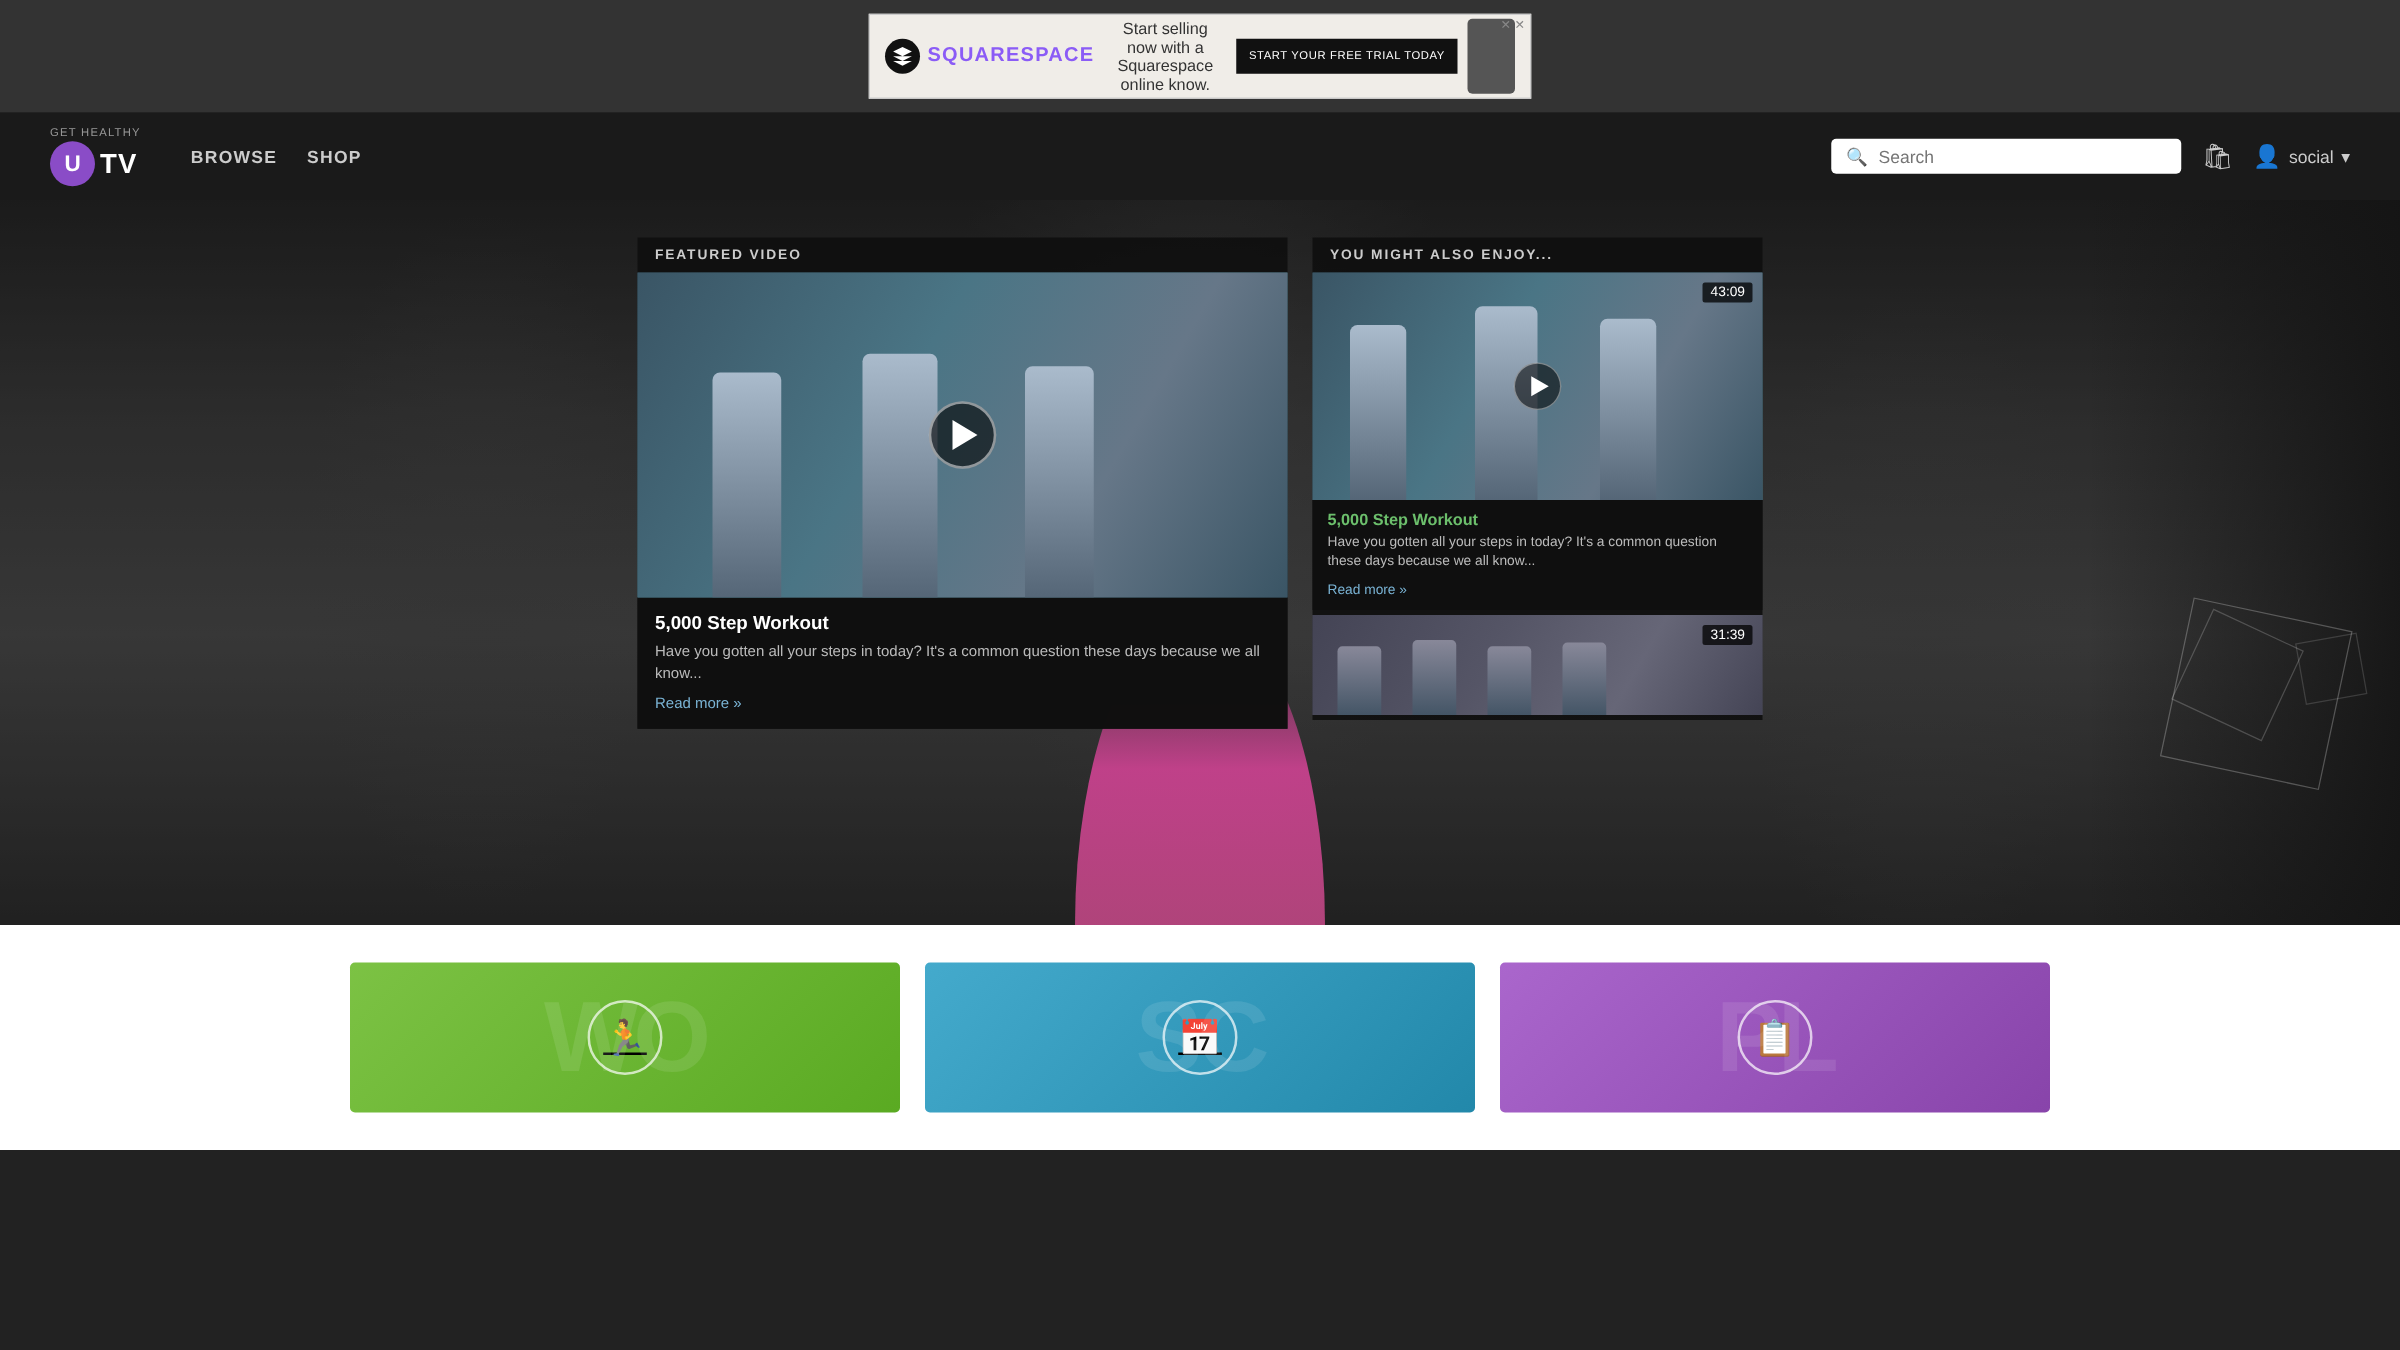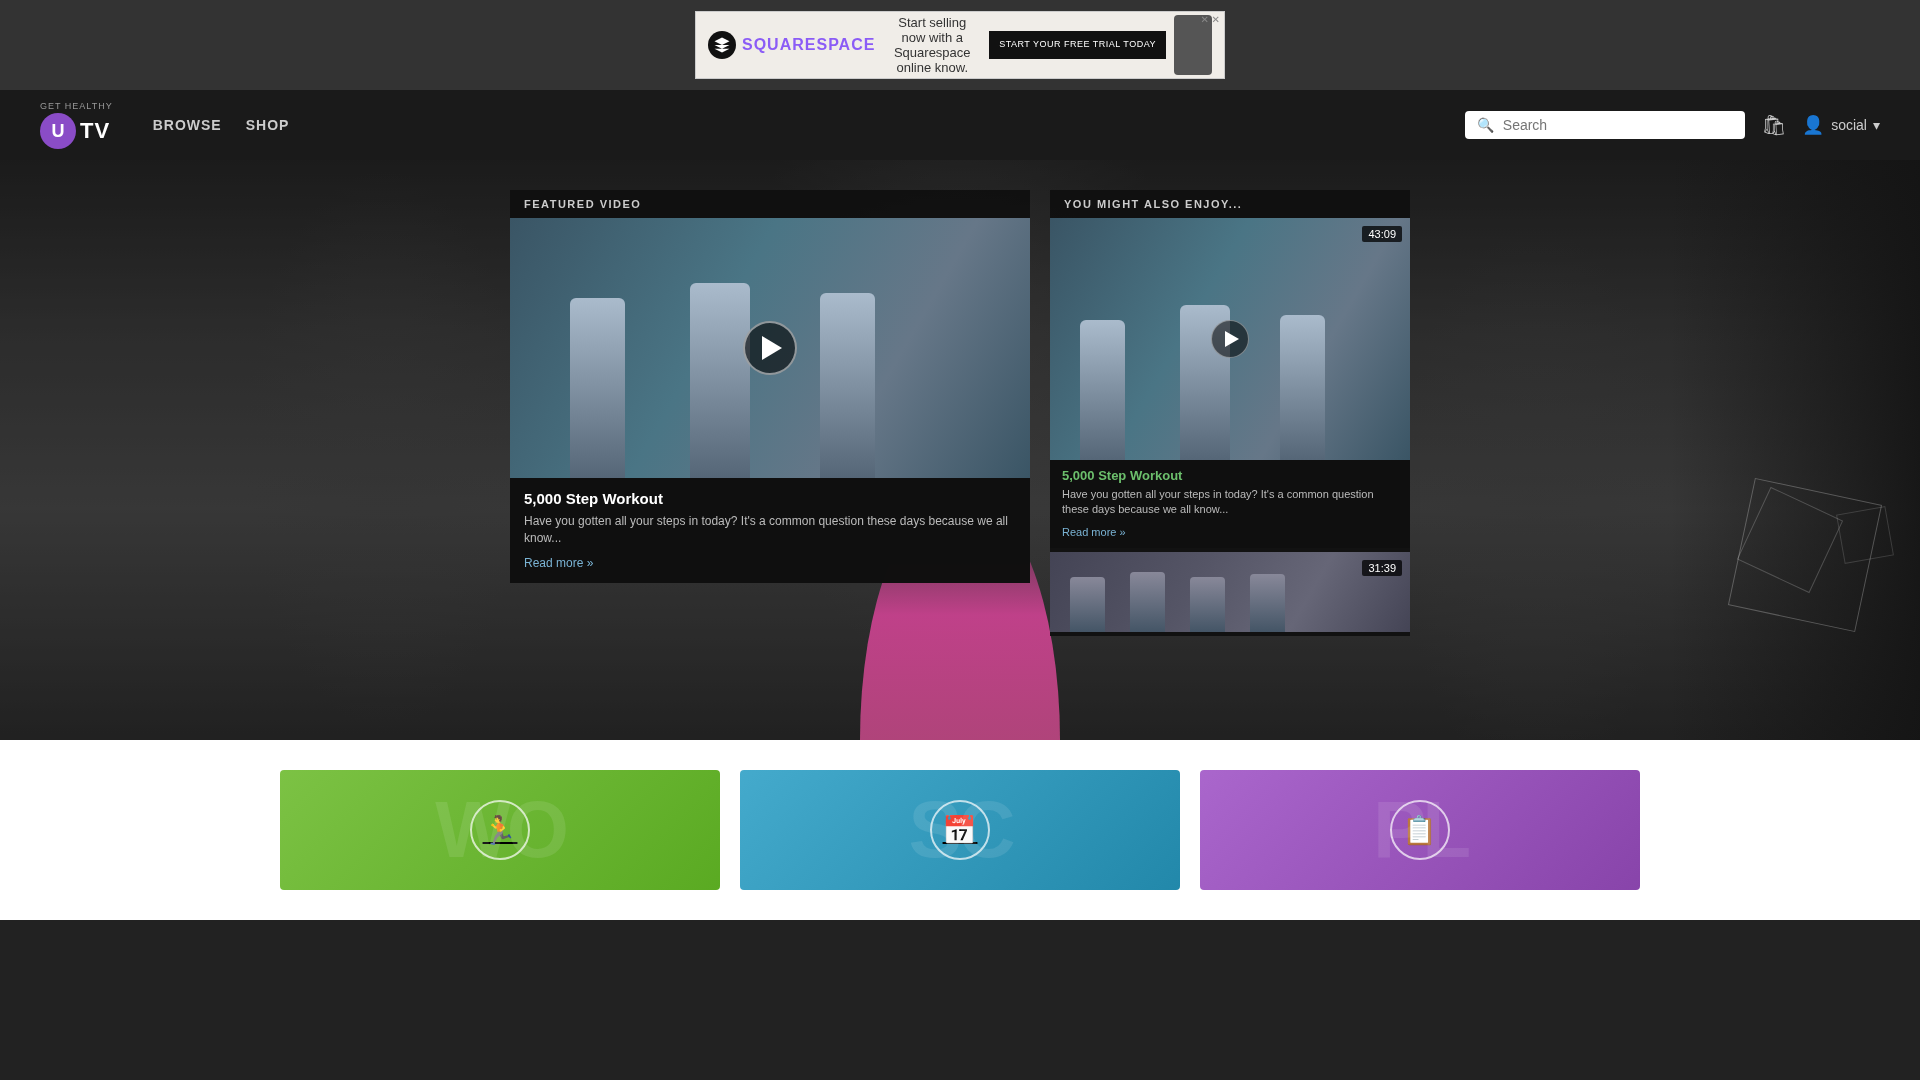--- a/index.html
+++ b/index.html
@@ -295,21 +295,21 @@
       color: #ccc;
       letter-spacing: 1.5px;
       text-transform: uppercase;
     }
     .also-video-item {
       position: relative;
       margin: 0 0 4px 0;
     }
     .also-video-thumb {
       width: 100%;
-      height: 242px;
+      height: 182px;
       background: linear-gradient(135deg, #3a5a6a, #5a8a9a);
       position: relative;
       display: flex;
       align-items: center;
       justify-content: center;
       overflow: hidden;
     }
     .also-video-thumb.second {
       height: 80px;
       background: linear-gradient(135deg, #4a4a5a, #5a5a6a);

